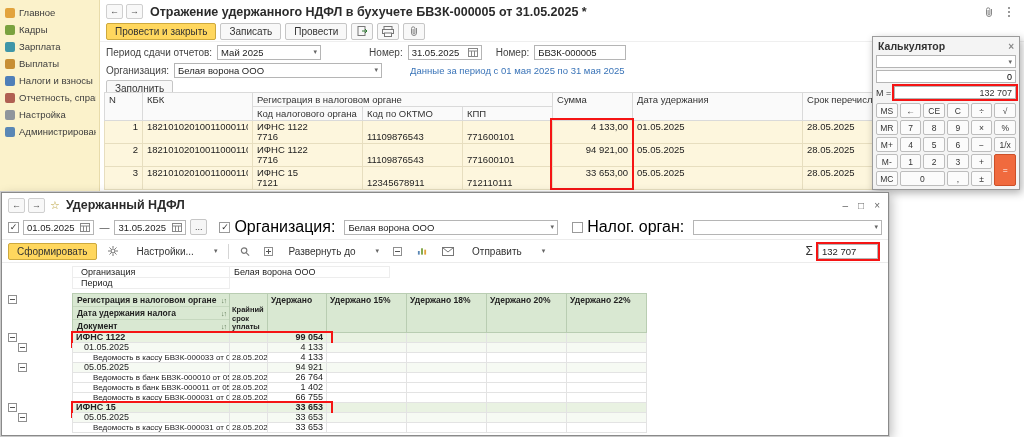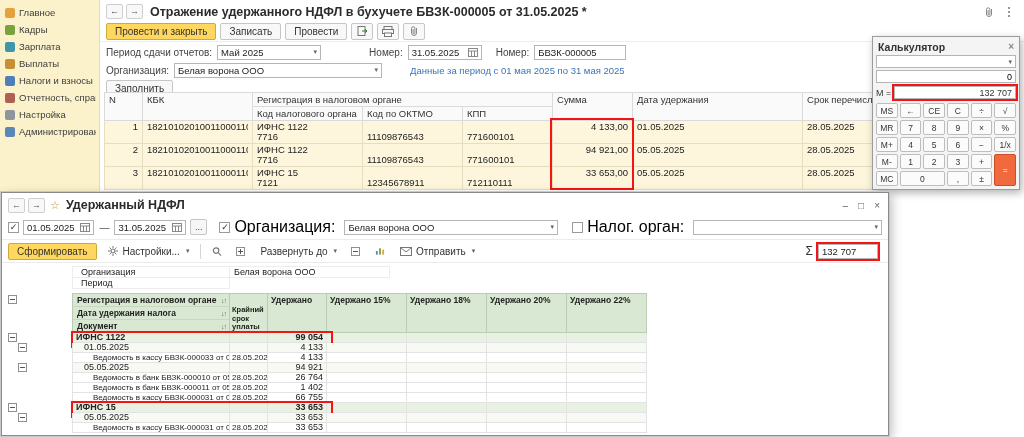--- a/index.html
+++ b/index.html
@@ -41,21 +41,21 @@
   .doc-table th { border:1px solid #dadada; background:#fafafa; font-weight:normal; text-align:left; padding:1px 4px; font-size:9.5px; color:#333; vertical-align:top; height:13px; white-space:nowrap; overflow:hidden; }
   .doc-table td { border:1px solid #e7debf; background:#fdf6dd; padding:1px 4px; vertical-align:top; overflow:hidden; }
   .l1,.l2 { height:10px; line-height:10px; white-space:nowrap; overflow:hidden; }
   td.num .l1 { text-align:right; }
   td.sum .l1 { text-align:right; }
 
   .hlbox { position:absolute; border:2px solid #f51414; z-index:6; pointer-events:none; }
 
   
   .calc { position:absolute; left:872px; top:36px; width:148px; background:#f4f4f4; border:1px solid #9b9b9b; box-shadow:2px 3px 8px rgba(0,0,0,.3); z-index:7; padding:3px; }
-  .calc-title { display:flex; align-items:center; font-size:10.5px; font-weight:bold; color:#333; padding:1px 2px 3px 2px; height:15px; }
+  .calc-title { display:flex; align-items:flex-end; font-size:10.5px; font-weight:bold; color:#333; padding:1px 2px 3px 2px; height:15px; }
   .calc-close { margin-left:auto; color:#888; font-size:10px; cursor:pointer; }
   .calc-field { height:13px; border:1px solid #b5b5b5; background:#fff; font-size:9px; display:flex; align-items:center; justify-content:flex-end; padding:0 3px; margin-bottom:2px; }
   .mem-row { display:flex; align-items:center; gap:3px; margin:1px 0 3px 0; font-size:9px; color:#333; height:15px; }
   .mem-field { flex:1; margin-bottom:0; }
   .red-outline { outline:2px solid #f51414; }
   .calc-grid { display:grid; grid-template-columns:repeat(6,1fr); grid-auto-rows:15px; gap:2px; }
   .cbtn { border:1px solid #bdbdbd; background:#fbfbfb; font-size:8.5px; display:flex; align-items:center; justify-content:center; color:#333; border-radius:2px; padding:0; overflow:hidden; }
   .cbtn.tall { grid-row:span 2; }
   .cbtn.wide { grid-column:span 2; }
   .cbtn.accent { background:#f06a3e; border-color:#cc4f28; color:#fff; }
@@ -68,21 +68,21 @@
   .winbtns { margin-left:auto; display:flex; gap:10px; color:#666; font-size:10px; }
   .winbtns span { cursor:pointer; }
 
   .rw-filters { display:flex; align-items:center; gap:4px; height:24px; padding:0 6px; }
   .cb { width:11px; height:11px; border:1px solid #9a9a9a; background:#fff; display:inline-flex; align-items:center; justify-content:center; font-size:9px; line-height:1; color:#333; cursor:pointer; flex:0 0 auto; }
   .dash { color:#555; font-size:10px; padding:0 1px; }
   .mini { height:16px; font-size:9px; padding:0 4px; border:1px solid #c6c6c6; background:#f6f6f6; border-radius:2px; color:#444; }
 
   .rw-toolbar { display:flex; align-items:center; gap:4px; height:24px; padding:0 6px; border-top:1px solid #ececec; border-bottom:1px solid #ececec; }
   .sep { width:1px; height:15px; background:#d5d5d5; margin:0 2px; }
-  .flat { border:1px solid transparent; background:none; font-size:10px; color:#333; display:inline-flex; align-items:center; gap:3px; padding:0 4px; height:18px; border-radius:2px; }
+  .flat { border:1px solid transparent; background:none; font-size:10px; color:#333; display:inline-flex; align-items:center; gap:17px; padding:0 4px; height:18px; border-radius:2px; }
   .ibtn { width:20px; }
   .boxicon { width:9px; height:9px; border:1px solid #8f8f8f; background:#fff; position:relative; display:inline-block; }
   .boxicon::after { content:""; position:absolute; left:1px; right:1px; top:3px; height:1px; background:#555; }
   .boxicon.plus::before { content:""; position:absolute; top:1px; bottom:1px; left:3px; width:1px; background:#555; }
   .totwrap { margin-left:auto; display:flex; align-items:center; gap:5px; padding-right:4px; }
   .sigma { font-size:12px; color:#333; }
 
   .rep { position:absolute; left:0; top:70px; right:0; bottom:0; font-size:9px; color:#222; background:#fff; }
   .rep-info { position:absolute; left:70px; top:4px; }
   .ri-row { display:flex; height:12px; line-height:11px; margin-top:-1px; }

